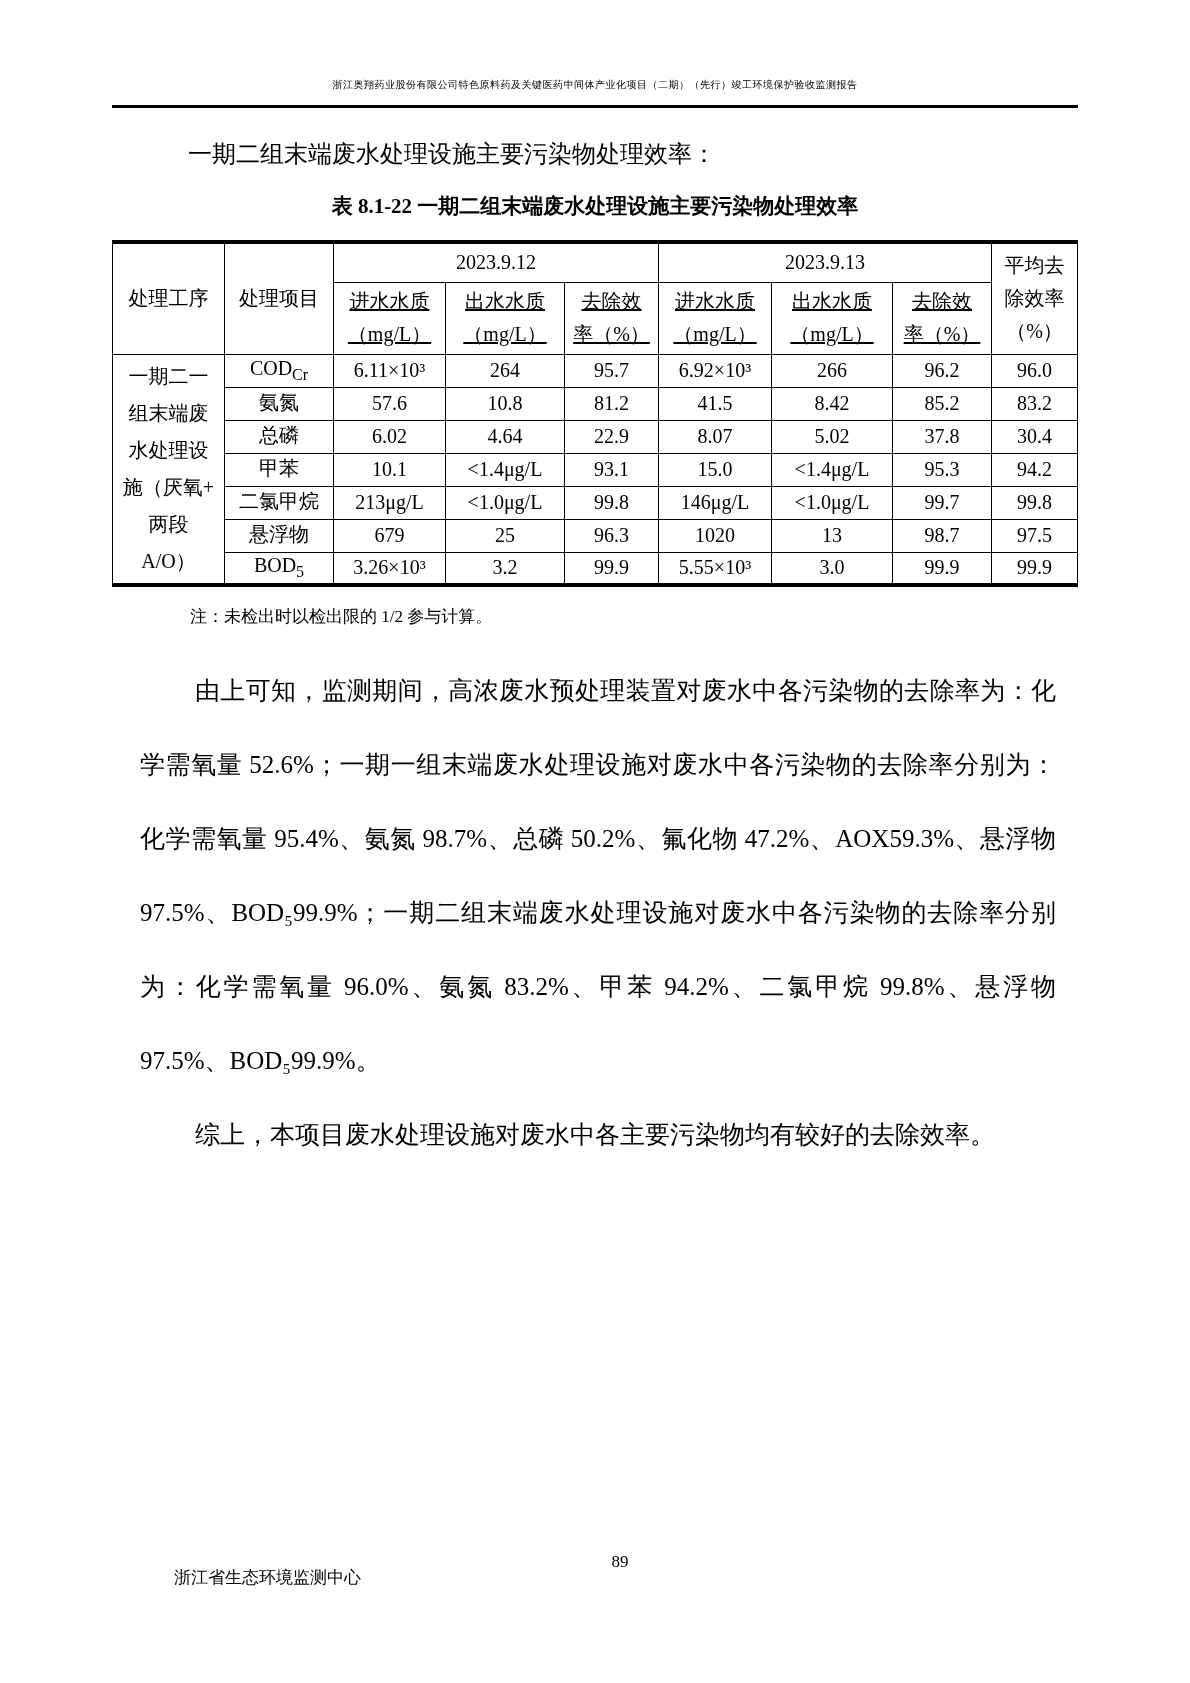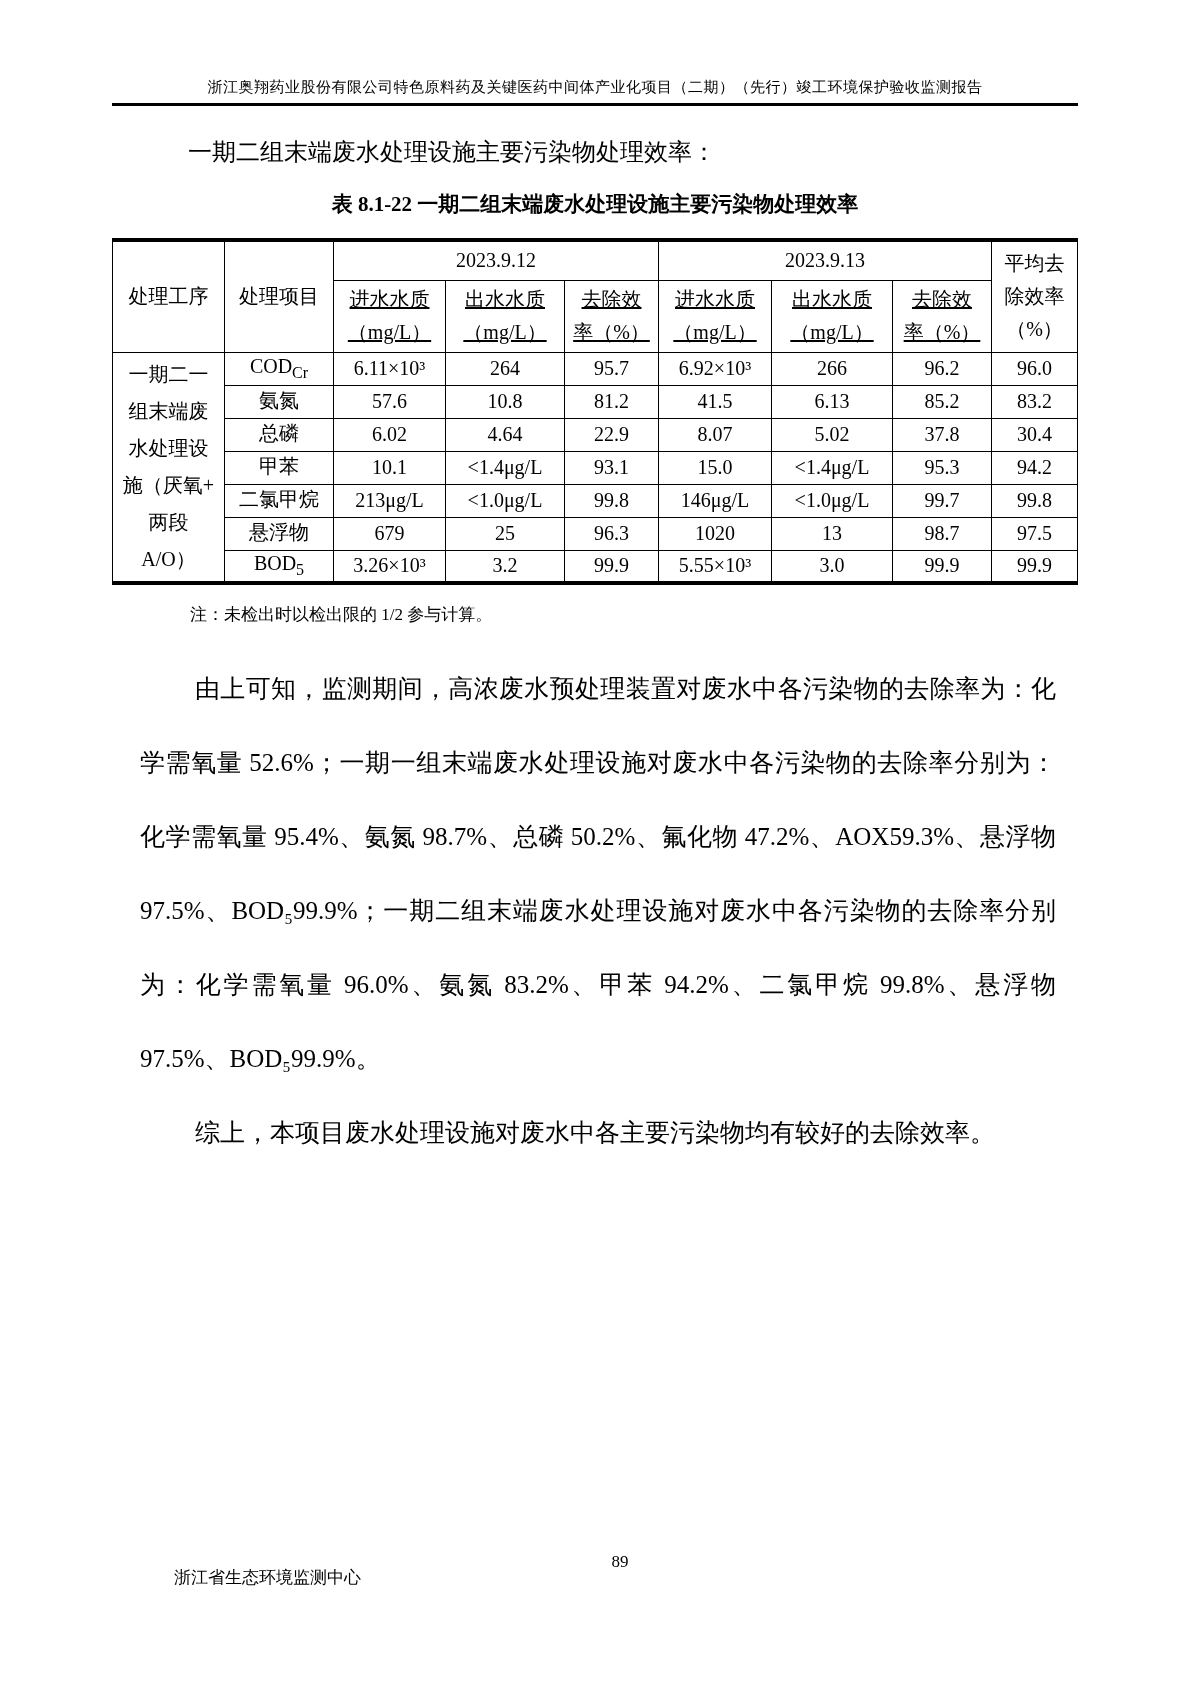--- a/index.html
+++ b/index.html
@@ -9,24 +9,24 @@
     font-family: "Liberation Serif", "DejaVu Serif", serif;
     overflow: hidden; position: relative;
   }
   .page {
     width: 966px;
     margin: 0 auto;
     padding-top: 78px;
     position: relative;
   }
   .doc-header {
-    font-size: 15px;
+    font-size: 10px;
     text-align: center;
     letter-spacing: 0.5px;
-    padding-bottom: 6px;
+    padding-bottom: 13px;
     border-bottom: 3px solid #000;
     white-space: nowrap;
   }
   .intro {
     margin: 30px 22px 0 28px;
     font-size: 24px;
     text-indent: 2em;
   }
   .table-title {
     margin-top: 22px;
@@ -148,21 +148,21 @@
         <td>266</td>
         <td>96.2</td>
         <td>96.0</td>
       </tr>
       <tr>
         <td><span>氨氮</span><sub></sub></td>
         <td>57.6</td>
         <td>10.8</td>
         <td>81.2</td>
         <td>41.5</td>
-        <td>6.13</td>
+        <td>8.42</td>
         <td>85.2</td>
         <td>83.2</td>
       </tr>
       <tr>
         <td><span>总磷</span><sub></sub></td>
         <td>6.02</td>
         <td>4.64</td>
         <td>22.9</td>
         <td>8.07</td>
         <td>5.02</td>

